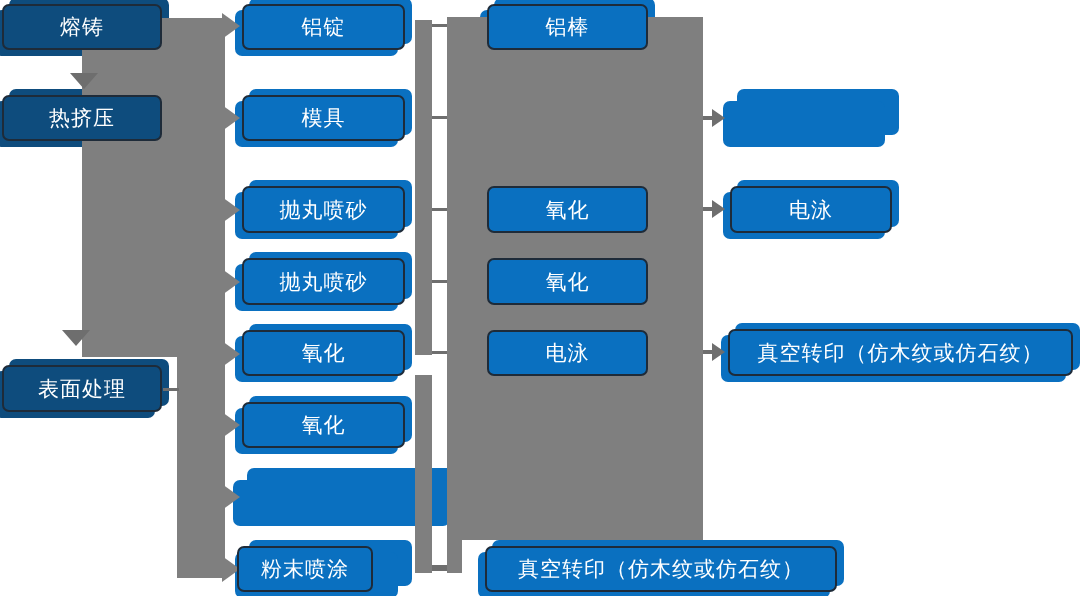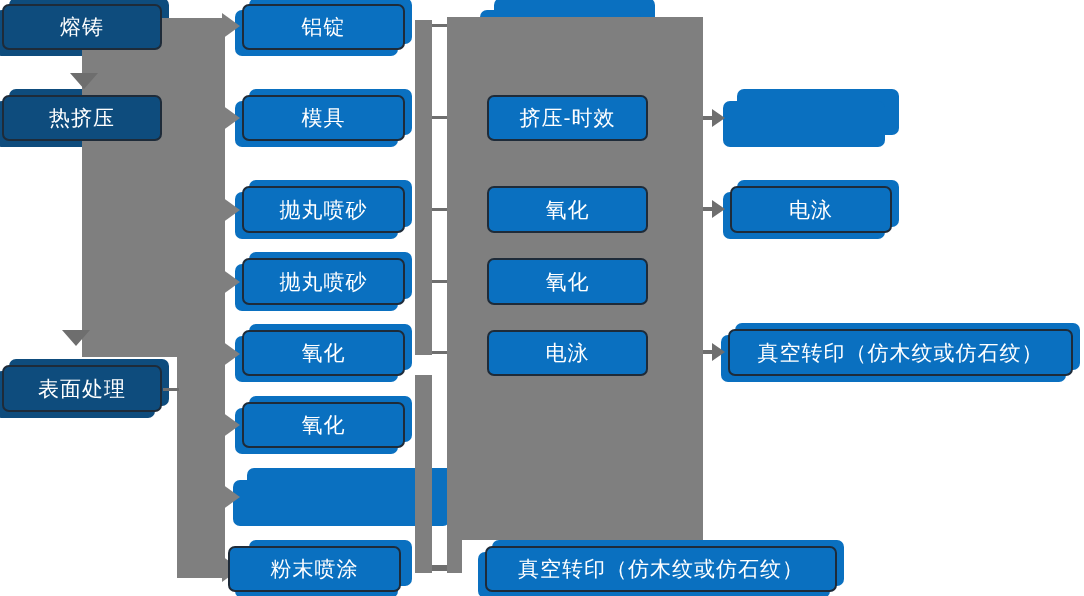--- a/index.html
+++ b/index.html
@@ -129,23 +129,23 @@
     <div class="node dark" style="left:2px;top:4px;width:160px;height:46px">熔铸</div>
     <div class="node dark" style="left:2px;top:365px;width:160px;height:47px">表面处理</div>
     <div class="node dark" style="left:2px;top:95px;width:160px;height:46px">热挤压</div>
 
     <div class="node" style="left:242px;top:4px;width:163px;height:46px">铝锭</div>
     <div class="node" style="left:242px;top:95px;width:163px;height:46px">模具</div>
     <div class="node" style="left:242px;top:186px;width:163px;height:47px">抛丸喷砂</div>
     <div class="node" style="left:242px;top:258px;width:163px;height:47px">抛丸喷砂</div>
     <div class="node" style="left:242px;top:330px;width:163px;height:46px">氧化</div>
     <div class="node" style="left:242px;top:402px;width:163px;height:46px">氧化</div>
-    <div class="node" style="left:228px;top:546px;width:173px;height:46px">粉末喷涂</div>
+    <div class="node" style="left:237px;top:546px;width:136px;height:46px">粉末喷涂</div>
 
-    <div class="node" style="left:487px;top:95px;width:161px;height:46px">挤压-时效</div>
+    <div class="node" style="left:487px;top:4px;width:161px;height:46px">铝棒</div>
     <div class="node" style="left:487px;top:186px;width:161px;height:47px">氧化</div>
     <div class="node" style="left:487px;top:258px;width:161px;height:47px">氧化</div>
     <div class="node" style="left:487px;top:330px;width:161px;height:46px">电泳</div>
     <div class="node" style="left:485px;top:546px;width:352px;height:46px">真空转印（仿木纹或仿石纹）</div>
 
     <div class="node" style="left:730px;top:186px;width:162px;height:47px">电泳</div>
     <div class="node" style="left:728px;top:329px;width:345px;height:47px">真空转印（仿木纹或仿石纹）</div>
   </div>
 </div>
 

